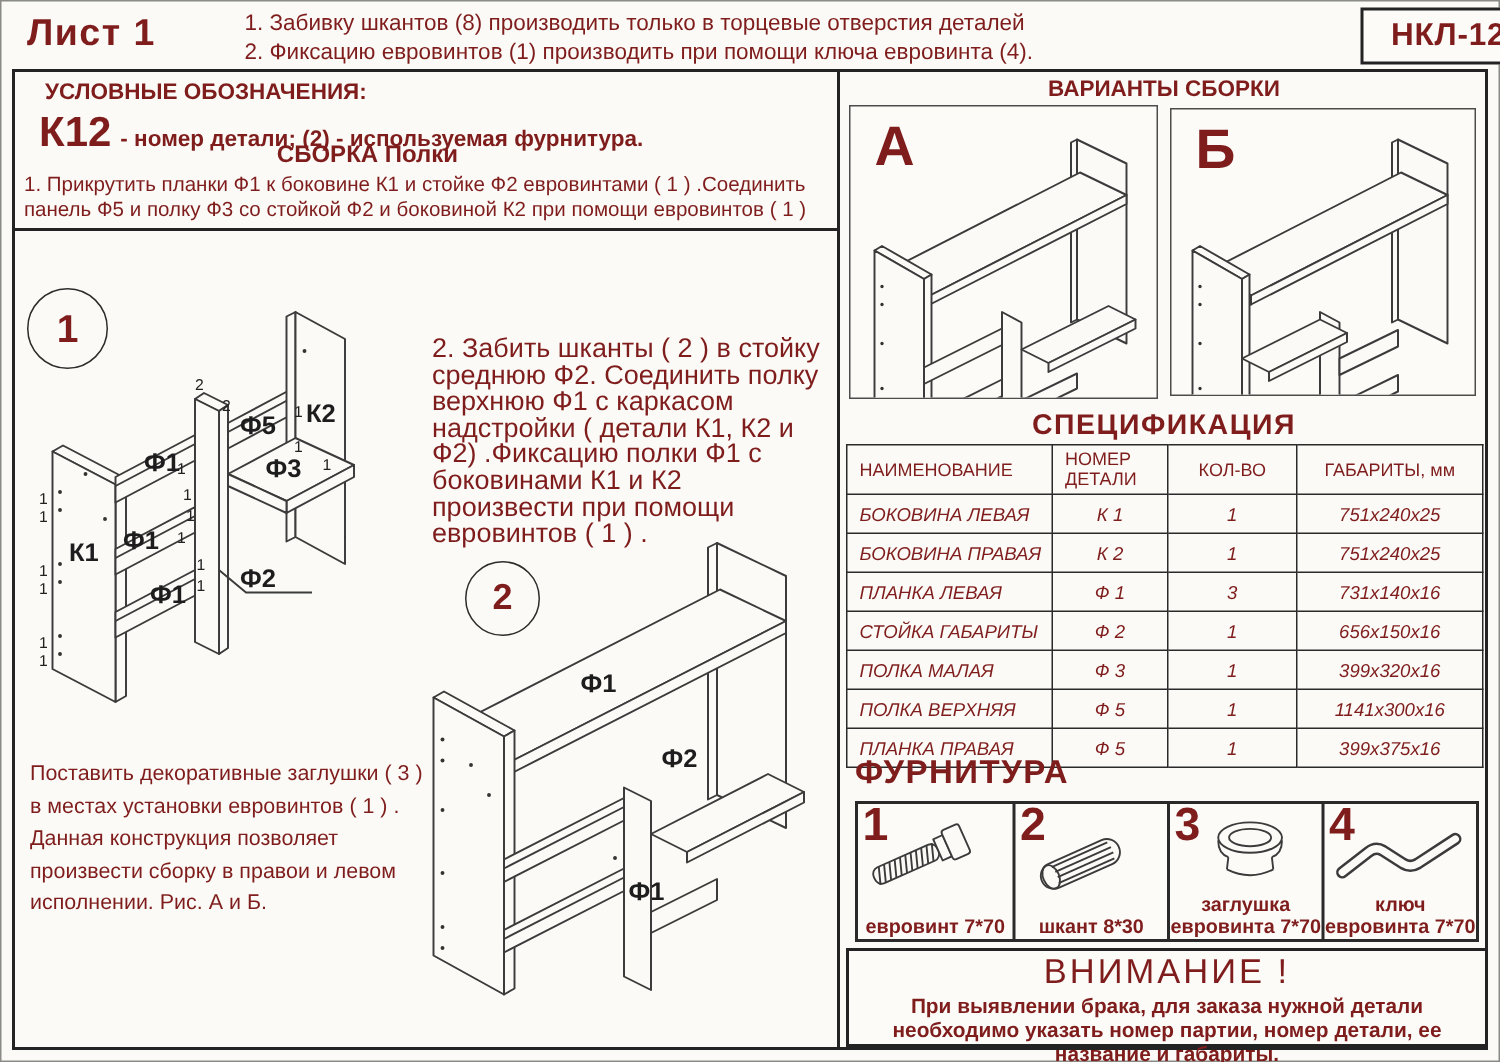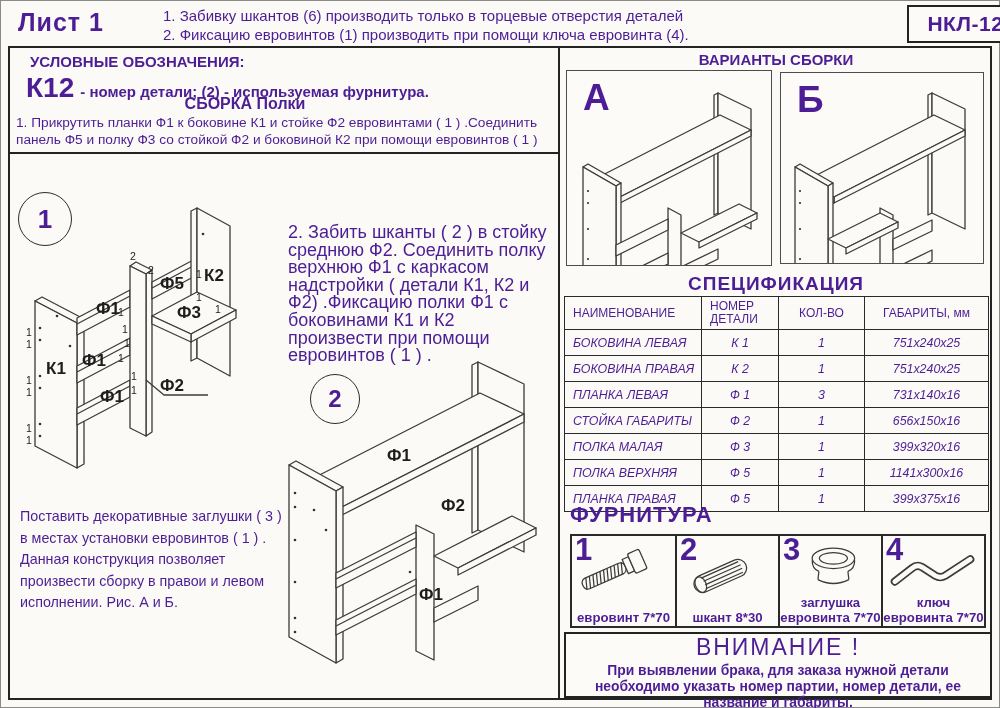--- a/index.html
+++ b/index.html
@@ -1,17 +1,17 @@
 <!DOCTYPE html>
 <html><head>
 <meta charset="utf-8">
 <style>
   html,body{margin:0;padding:0;background:#e8e8e6;}
   .page{position:relative;width:1000px;height:708px;background:#fbfaf6;
-        font-family:"Liberation Sans",sans-serif;color:#4c1d95;overflow:hidden;
+        font-family:"Liberation Sans",sans-serif;color:#7f1d1d;overflow:hidden;
         box-shadow:inset 0 0 0 1px #8a8a86;}
   .abs{position:absolute;}
   
   .hdr-sheet{left:18px;top:8px;font-size:25px;font-weight:700;letter-spacing:1px;}
   .hdr-notes{left:163px;top:6px;width:580px;font-size:15px;line-height:19px;}
   .hdr-model{left:863px;top:5px;width:125px;height:34px;border:2px solid #232323;
              display:flex;align-items:center;justify-content:center;
              font-size:21px;font-weight:700;letter-spacing:.5px;background:#fcfbf8;margin-left:44px;}
   
   .main{left:8px;top:46px;width:980px;height:650px;border:2px solid #232323;}
@@ -67,21 +67,21 @@
   .plbl{font:700 17px "Liberation Sans",sans-serif;fill:#1d1d1d;}
   .mk{font:400 10.5px "Liberation Sans",sans-serif;fill:#222;}
 </style>
 </head>
 <body>
 
 <div class="page">
 
   <div class="abs hdr-sheet">Лист 1</div>
   <div class="abs hdr-notes">
-    <div>1. Забивку шкантов (6) производить только в торцевые отверстия деталей</div>
+    <div>1. Забивку шкантов (8) производить только в торцевые отверстия деталей</div>
     <div>2. Фиксацию евровинтов (1) производить при помощи ключа евровинта (4).</div>
   </div>
   <div class="abs hdr-model">
     <span>НКЛ-120</span>
   </div>
 
   <div class="abs main">
     <div class="abs vdivider"></div>
 
     <div class="abs legend">

